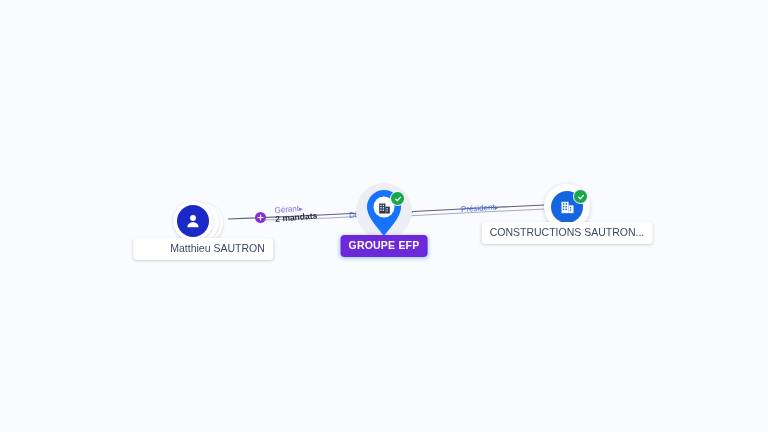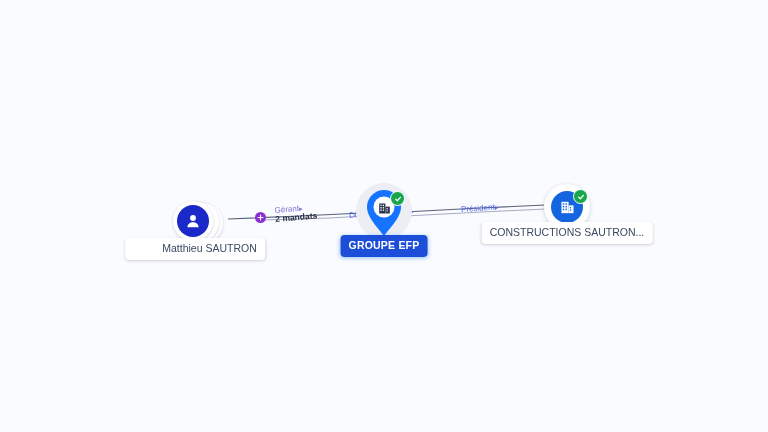--- a/index.html
+++ b/index.html
@@ -144,21 +144,21 @@
     white-space: nowrap;
     background: #ffffff;
     color: #3d4763;
     font-size: 10.5px;
     line-height: 1;
     padding: 5px 8px 6px 8px;
     border-radius: 4px;
     box-shadow: 0 1px 3px rgba(40,50,90,.20);
   }
   .node-label.selected {
-    background: #1d4ed8;
+    background: #6d28d9;
     color: #ffffff;
     font-weight: bold;
     letter-spacing: .2px;
     box-shadow: 0 1px 4px rgba(22,115,255,.45);
     text-align: right;
   }
 
   
   .edge-label {
     position: absolute;
@@ -242,21 +242,21 @@
       <div class="stack-card c1">
         <div class="person-avatar">
           <svg width="18" height="18" viewBox="0 0 24 24">
             <circle cx="12" cy="8" r="3.9" fill="#ffffff"></circle>
             <path d="M4.6 20.4c0-4.2 3.4-6.6 7.4-6.6s7.4 2.4 7.4 6.6z" fill="#ffffff"></path>
           </svg>
         </div>
       </div>
     </div>
   </div>
-  <div class="node-label" style="left:195px; top:238px;padding-left:37px;">Matthieu SAUTRON</div>
+  <div class="node-label" style="left:203px; top:238px;padding-left:37px;">Matthieu SAUTRON</div>
 
   <div class="node" style="left:384px; top:211px;">
     <div class="pin-halo"></div>
     <div class="pin-shape">
       <svg width="44" height="52" viewBox="0 0 44 52">
         <path d="M22 3 C12.6 3 5 10.6 5 20 C5 30.5 17 42 22 49 C27 42 39 30.5 39 20 C39 10.6 31.4 3 22 3 Z" fill="#1673ff"></path>
         <circle cx="22" cy="20" r="10.5" fill="#ffffff"></circle>
       </svg>
     </div>
     <div class="pin-inner-icon">

